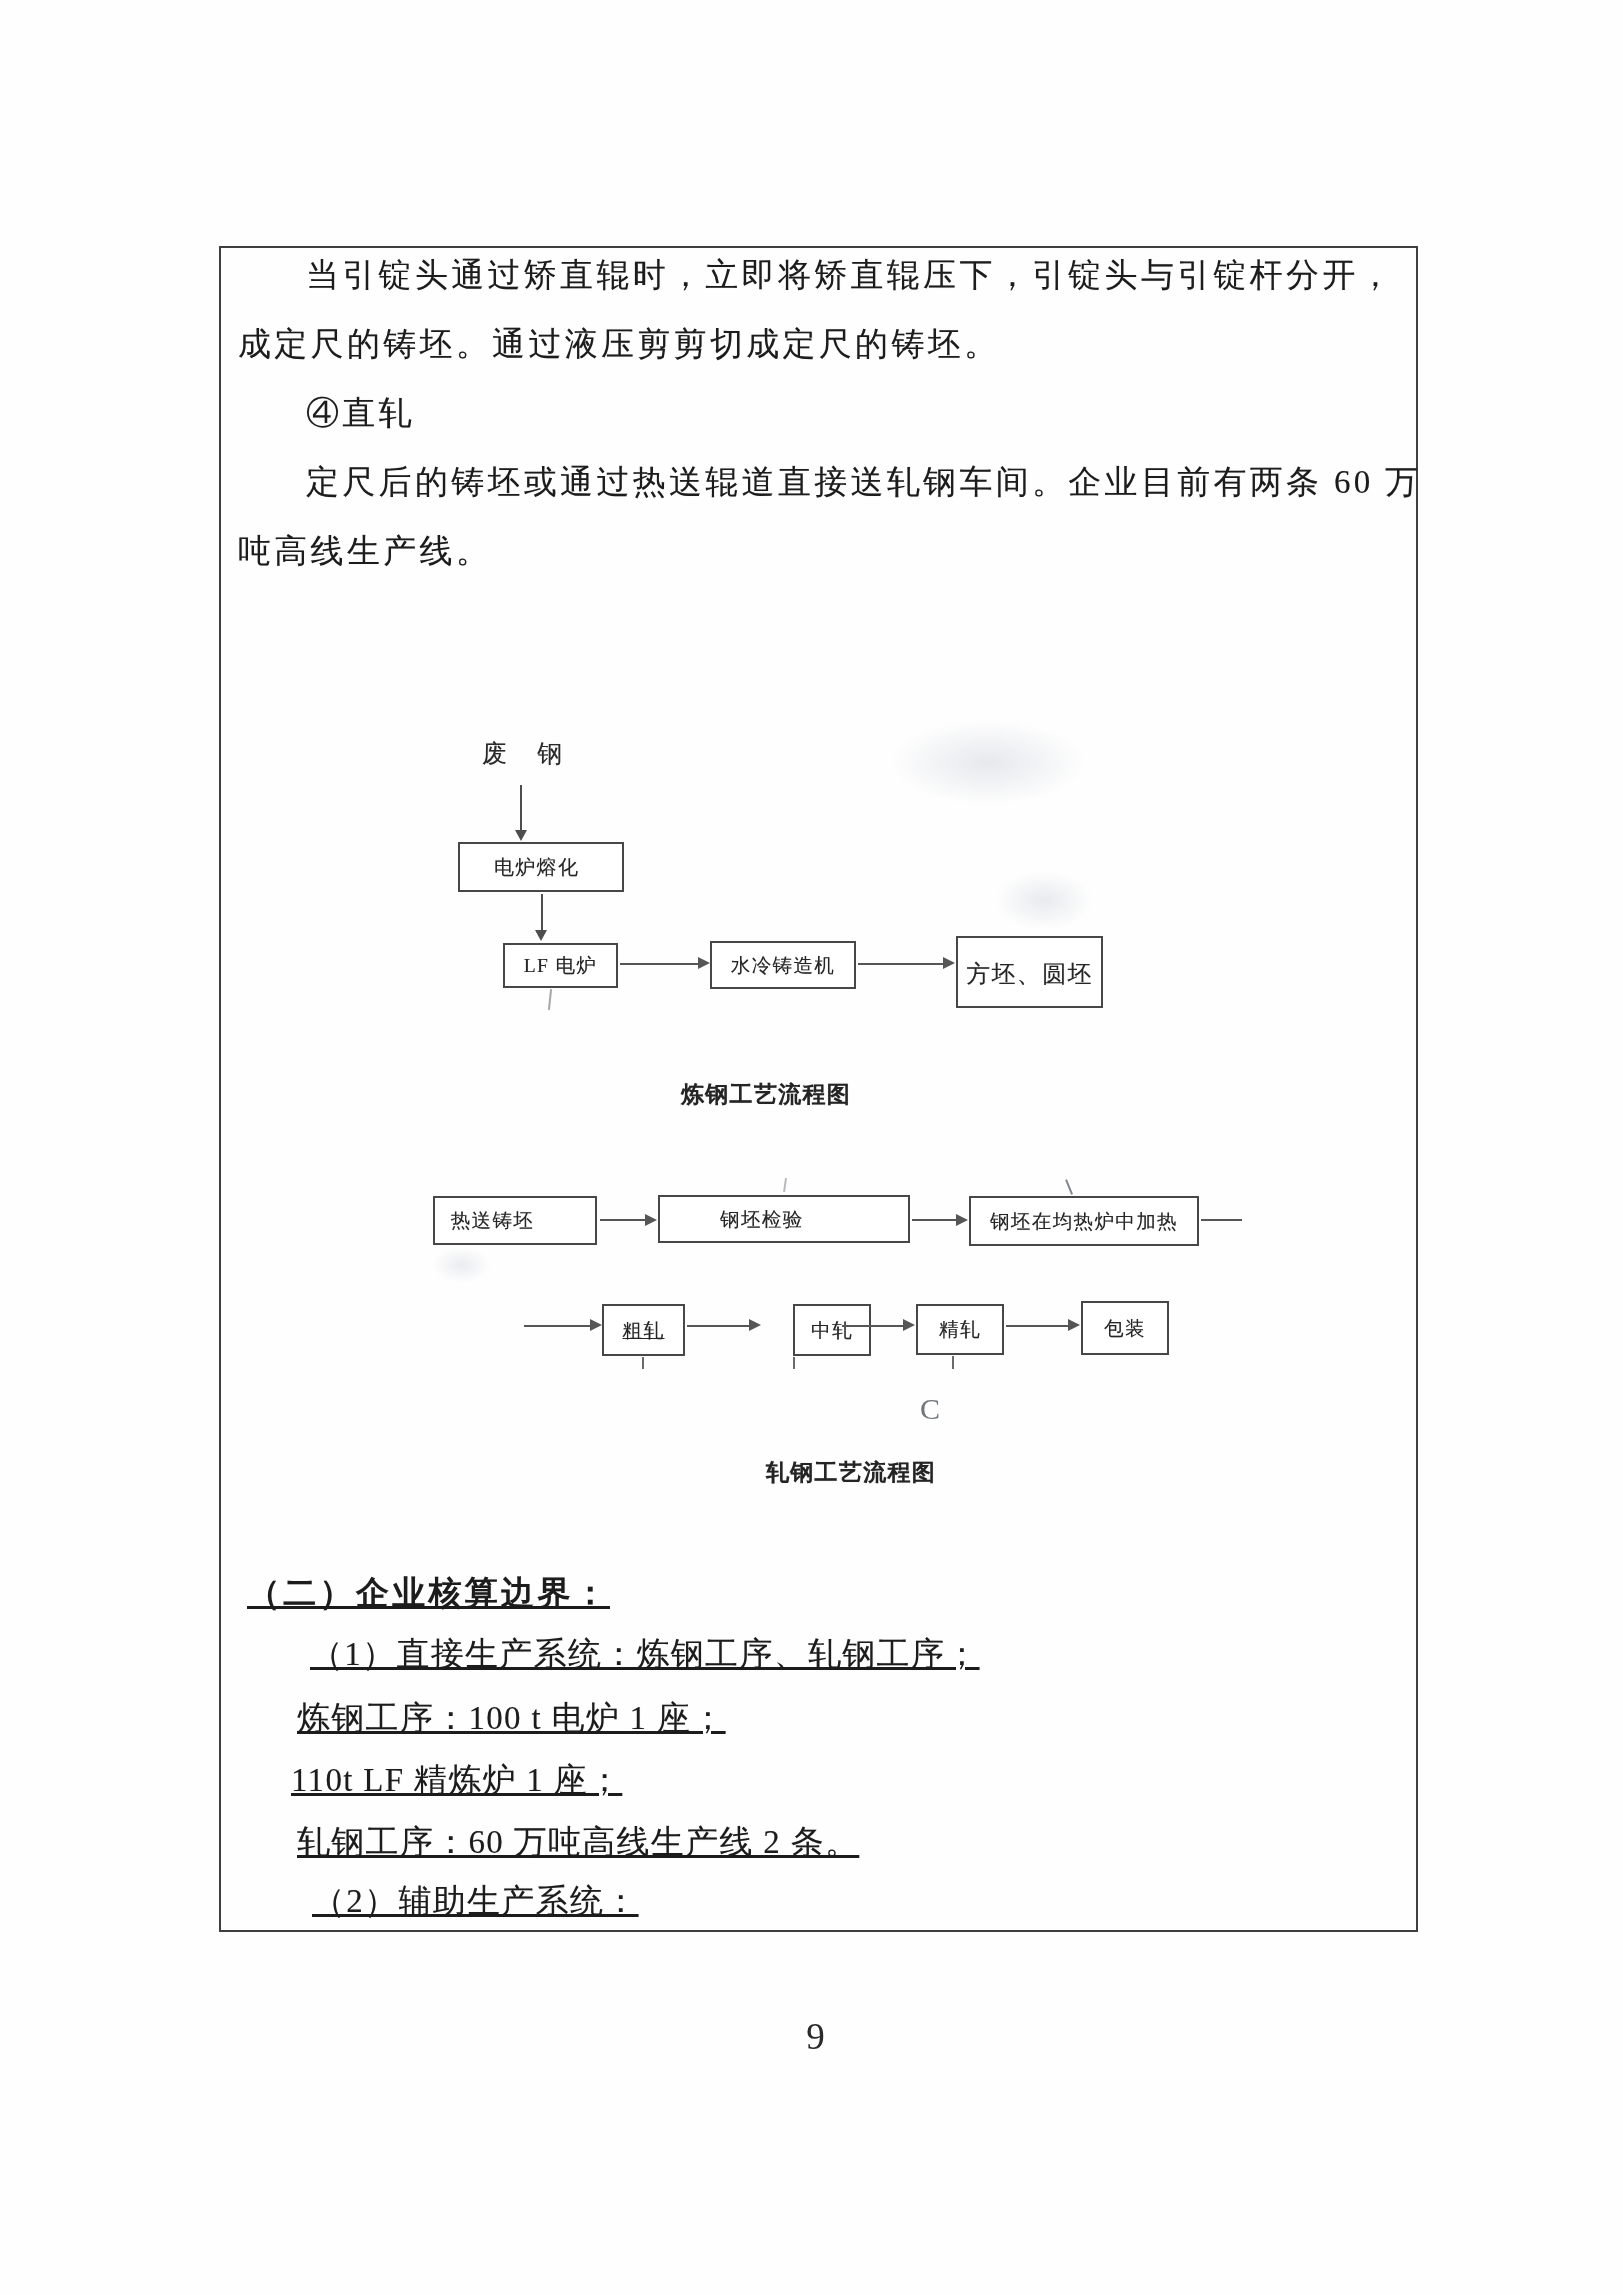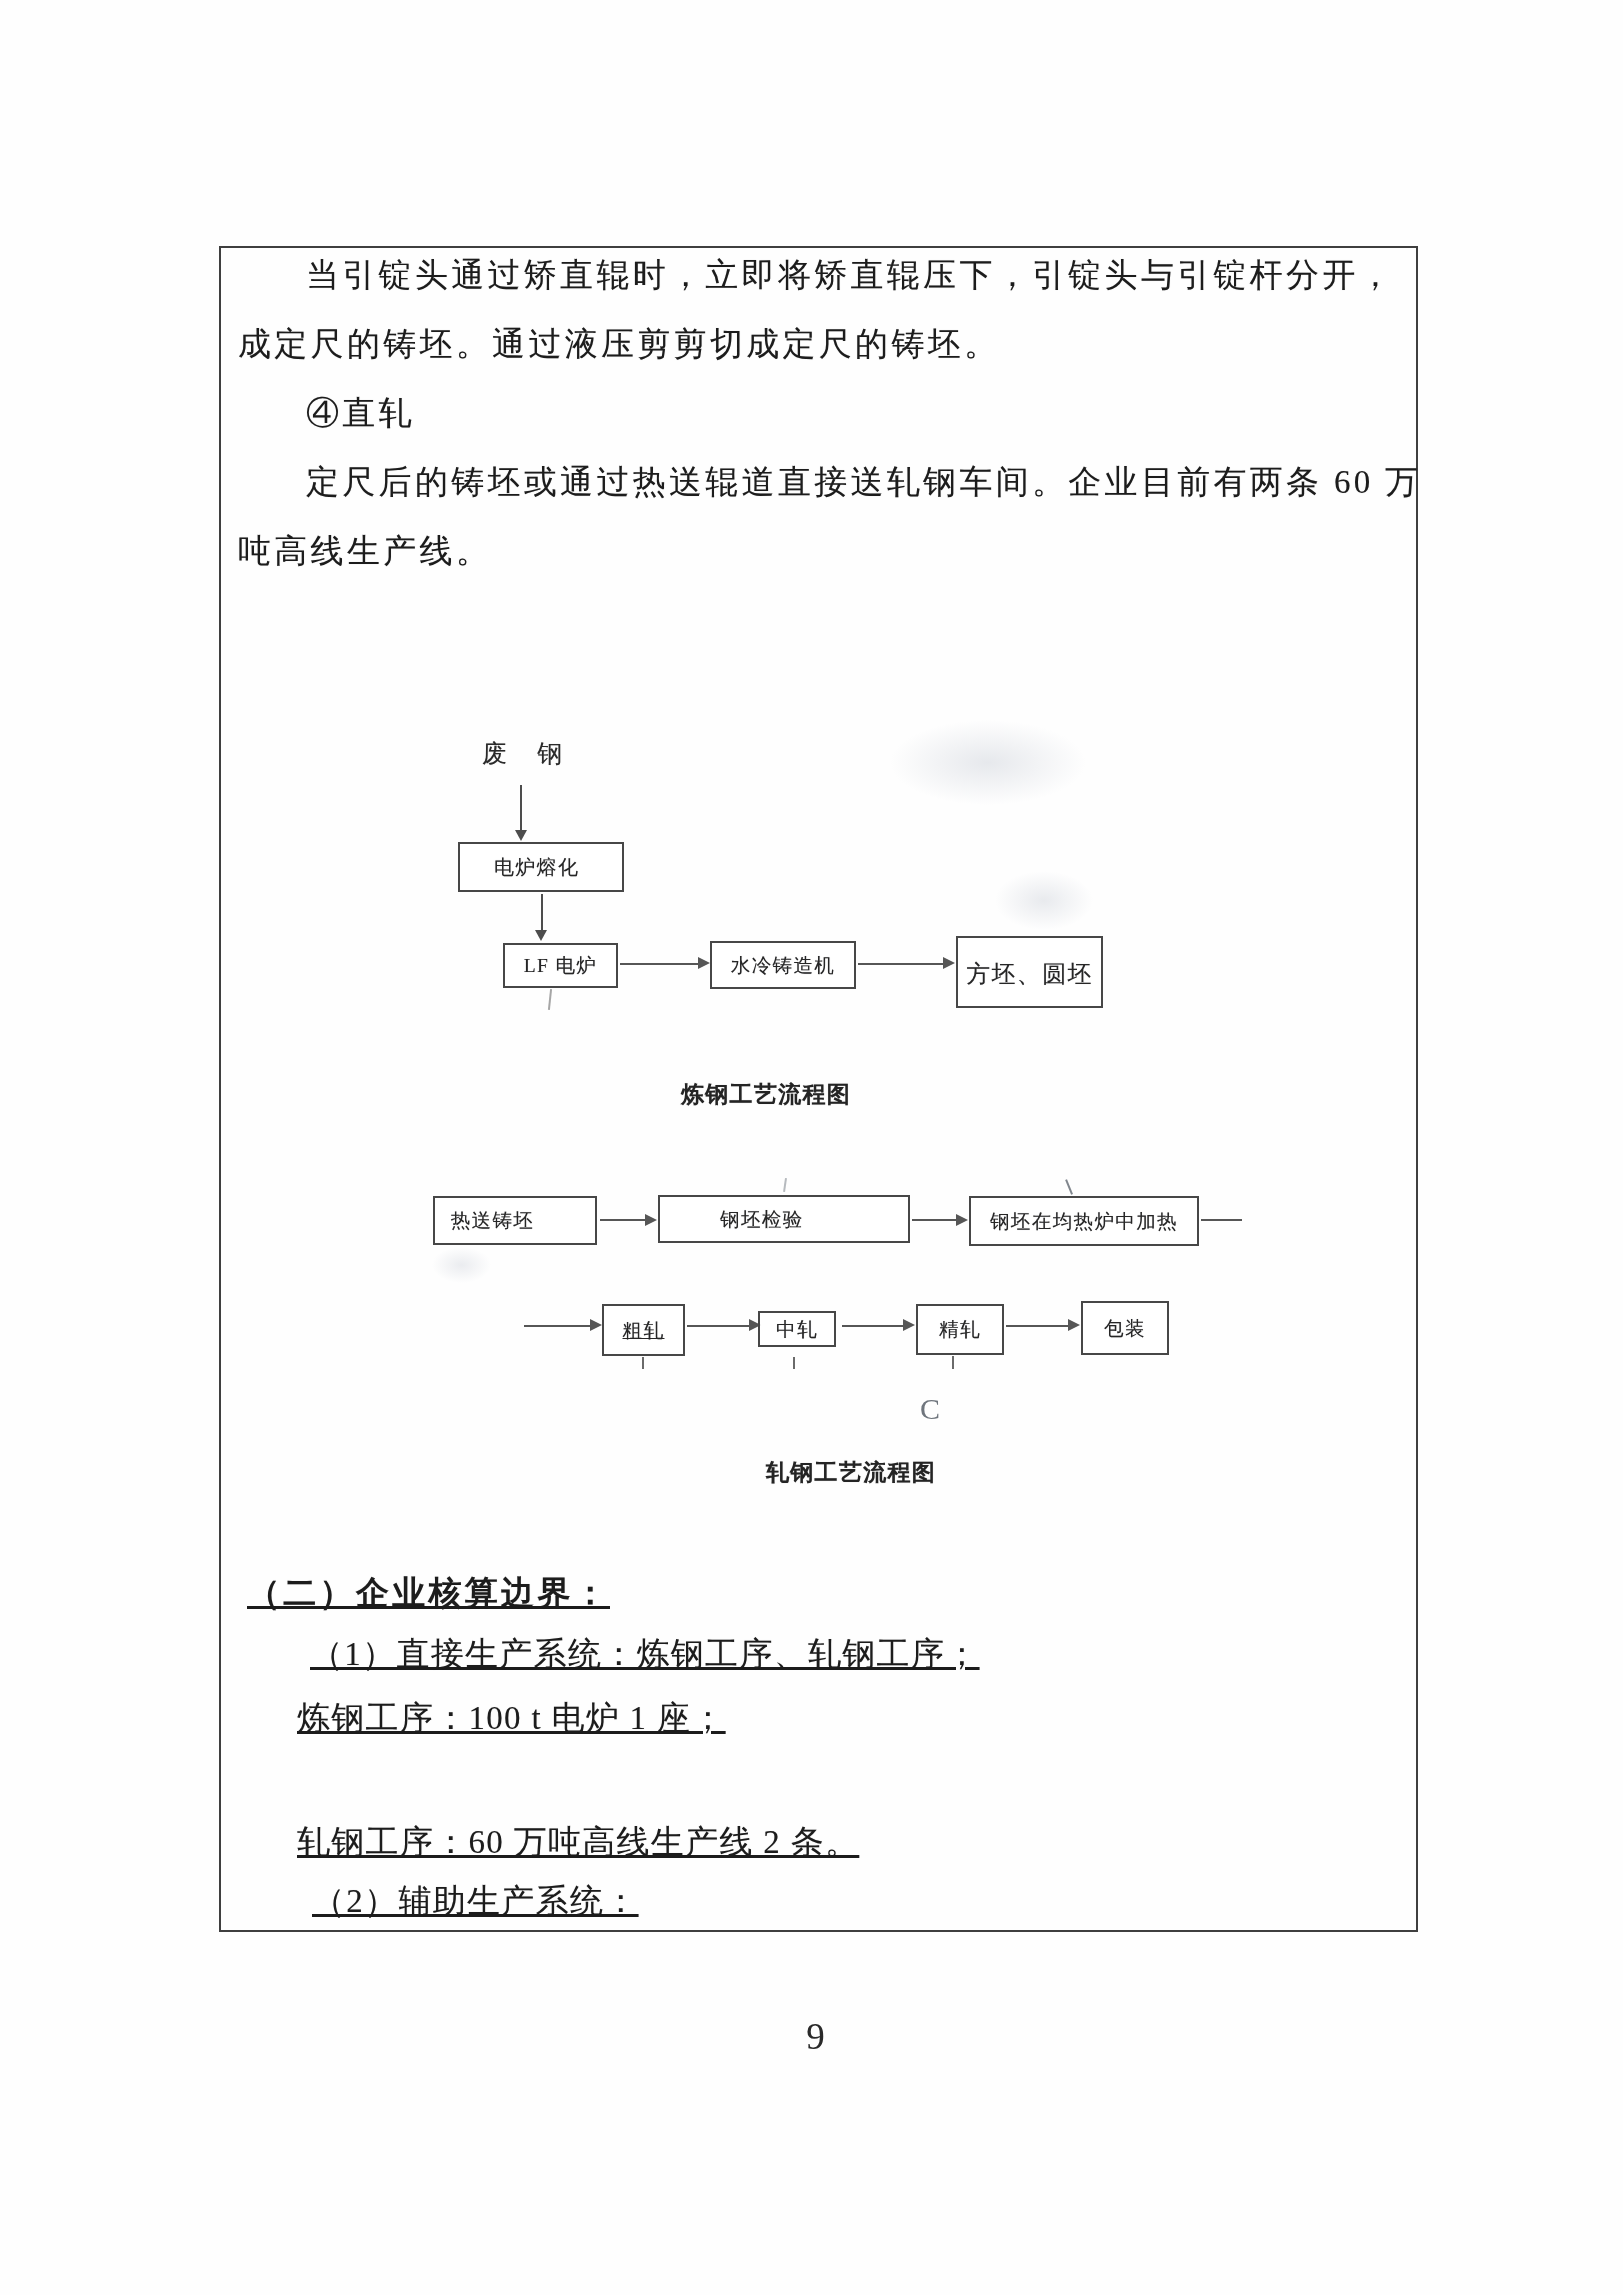--- a/index.html
+++ b/index.html
@@ -134,40 +134,41 @@
 
   <div class="hline" style="left:524px;top:1325px;width:67px;"></div>
   <div class="ah-r" style="left:590px;top:1319px;"></div>
 
   <div class="fbox" style="left:602px;top:1304px;width:83px;height:52px;text-decoration:underline;">粗轧</div>
   <div class="tick" style="left:642px;top:1357px;height:11.8px;"></div>
 
   <div class="hline" style="left:687px;top:1325px;width:63px;"></div>
   <div class="ah-r" style="left:749px;top:1319px;"></div>
 
-  <div class="fbox" style="left:758px;top:1304px;width:78px;height:36px;margin-top:7px;">中轧</div>
+  <div class="fbox" style="left:793px;top:1304px;width:78px;height:52px;">中轧</div>
   <div class="tick" style="left:793px;top:1357px;height:11.8px;"></div>
 
   <div class="hline" style="left:842px;top:1325px;width:62px;"></div>
   <div class="ah-r" style="left:903px;top:1319px;"></div>
 
   <div class="fbox" style="left:916px;top:1304px;width:88px;height:51px;">精轧</div>
   <div class="tick" style="left:952px;top:1356px;height:13px;"></div>
 
   <div class="hline" style="left:1006px;top:1325px;width:63px;"></div>
   <div class="ah-r" style="left:1068px;top:1319px;"></div>
 
   <div class="fbox" style="left:1081px;top:1301px;width:88px;height:54px;">包装</div>
 
   <div class="artifact-c">C</div>
 
   <div class="fcaption" style="left:766px;top:1457px;">轧钢工艺流程图</div>
 
   <div class="bline bhead" style="left:247px;top:1571px;">（二）企业核算边界：</div>
   <div class="bline" style="left:310px;top:1632px;">（1）直接生产系统：炼钢工序、轧钢工序；</div>
   <div class="bline" style="left:297px;top:1696px;">炼钢工序：100 t 电炉 1 座；</div>
+  <div class="bline" style="left:291px;top:1758px;">110t LF 精炼炉 1 座；</div>
   <div class="bline" style="left:297px;top:1820px;">轧钢工序：60 万吨高线生产线 2 条。</div>
   <div class="bline" style="left:312px;top:1879px;">（2）辅助生产系统：</div>
 
   <div class="pagenum">9</div>
 
 </div>
 
 
 </body></html>

